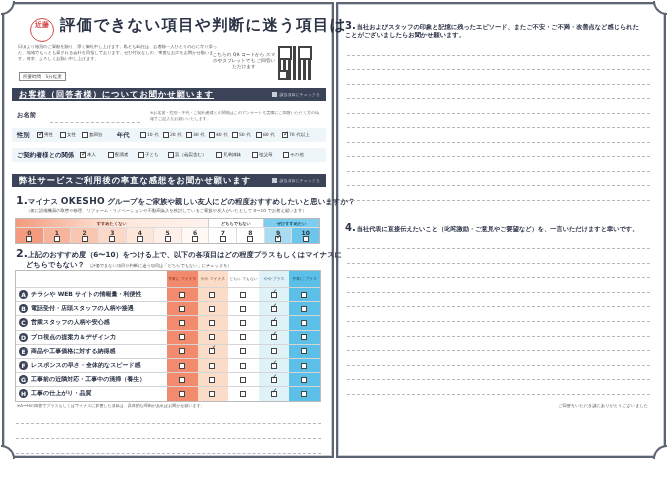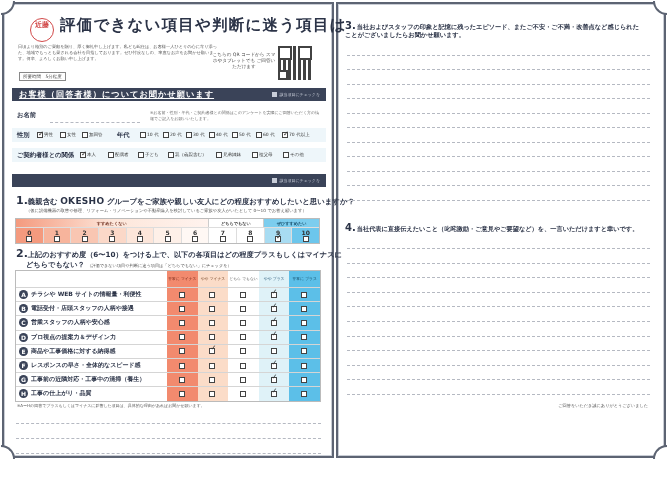--- a/index.html
+++ b/index.html
@@ -125,25 +125,26 @@
 <div class="lbl" style="left:17px; top:151px;">ご契約者様との関係</div>
 <div class="opt" style="left:80px; top:152px;"><span class="cb checked"></span><span>本人</span></div>
 <div class="opt" style="left:108px; top:152px;"><span class="cb"></span><span>配偶者</span></div>
 <div class="opt" style="left:138px; top:152px;"><span class="cb"></span><span>子ども</span></div>
 <div class="opt" style="left:168px; top:152px;"><span class="cb"></span><span>親（義親含む）</span></div>
 <div class="opt" style="left:216px; top:152px;"><span class="cb"></span><span>兄弟姉妹</span></div>
 <div class="opt" style="left:252px; top:152px;"><span class="cb"></span><span>祖父母</span></div>
 <div class="opt" style="left:283px; top:152px;"><span class="cb"></span><span>その他</span></div>
 
 <div class="bar" style="top:174px;">
+  <span>弊社サービスご利用後の率直な感想をお聞かせ願います</span>
   <span class="note"><span class="sq"></span><span>該当項目にチェックを</span></span>
 </div>
 
 <div class="q1">
-  <span class="n">1.</span><span>義親含む </span><span class="brand">OKESHO</span><span> グループをご家族や親しい友人にどの程度おすすめしたいと思いますか？</span>
+  <span class="n">1.</span><span>マイナス </span><span class="brand">OKESHO</span><span> グループをご家族や親しい友人にどの程度おすすめしたいと思いますか？</span>
 </div>
 <div class="q1sub">（仮に設備機器の取替や修理、リフォーム・リノベーションや不動産購入を検討しているご家族や友人がいたとして 0〜10 でお答え願います）</div>
 
 <div class="nps">
   <div class="nps-head">
     <div style="flex:7; background: linear-gradient(90deg,#f49a7e,#fde6da,#fff3ee); color:#6a2a1a;">すすめたくない</div>
     <div style="flex:2; background:#fff; color:#333;">どちらでもない</div>
     <div style="flex:2; background:#7ccdee; color:#144a66; border-right:none;">ぜひすすめたい</div>
   </div>
   <div class="nps-cells">

